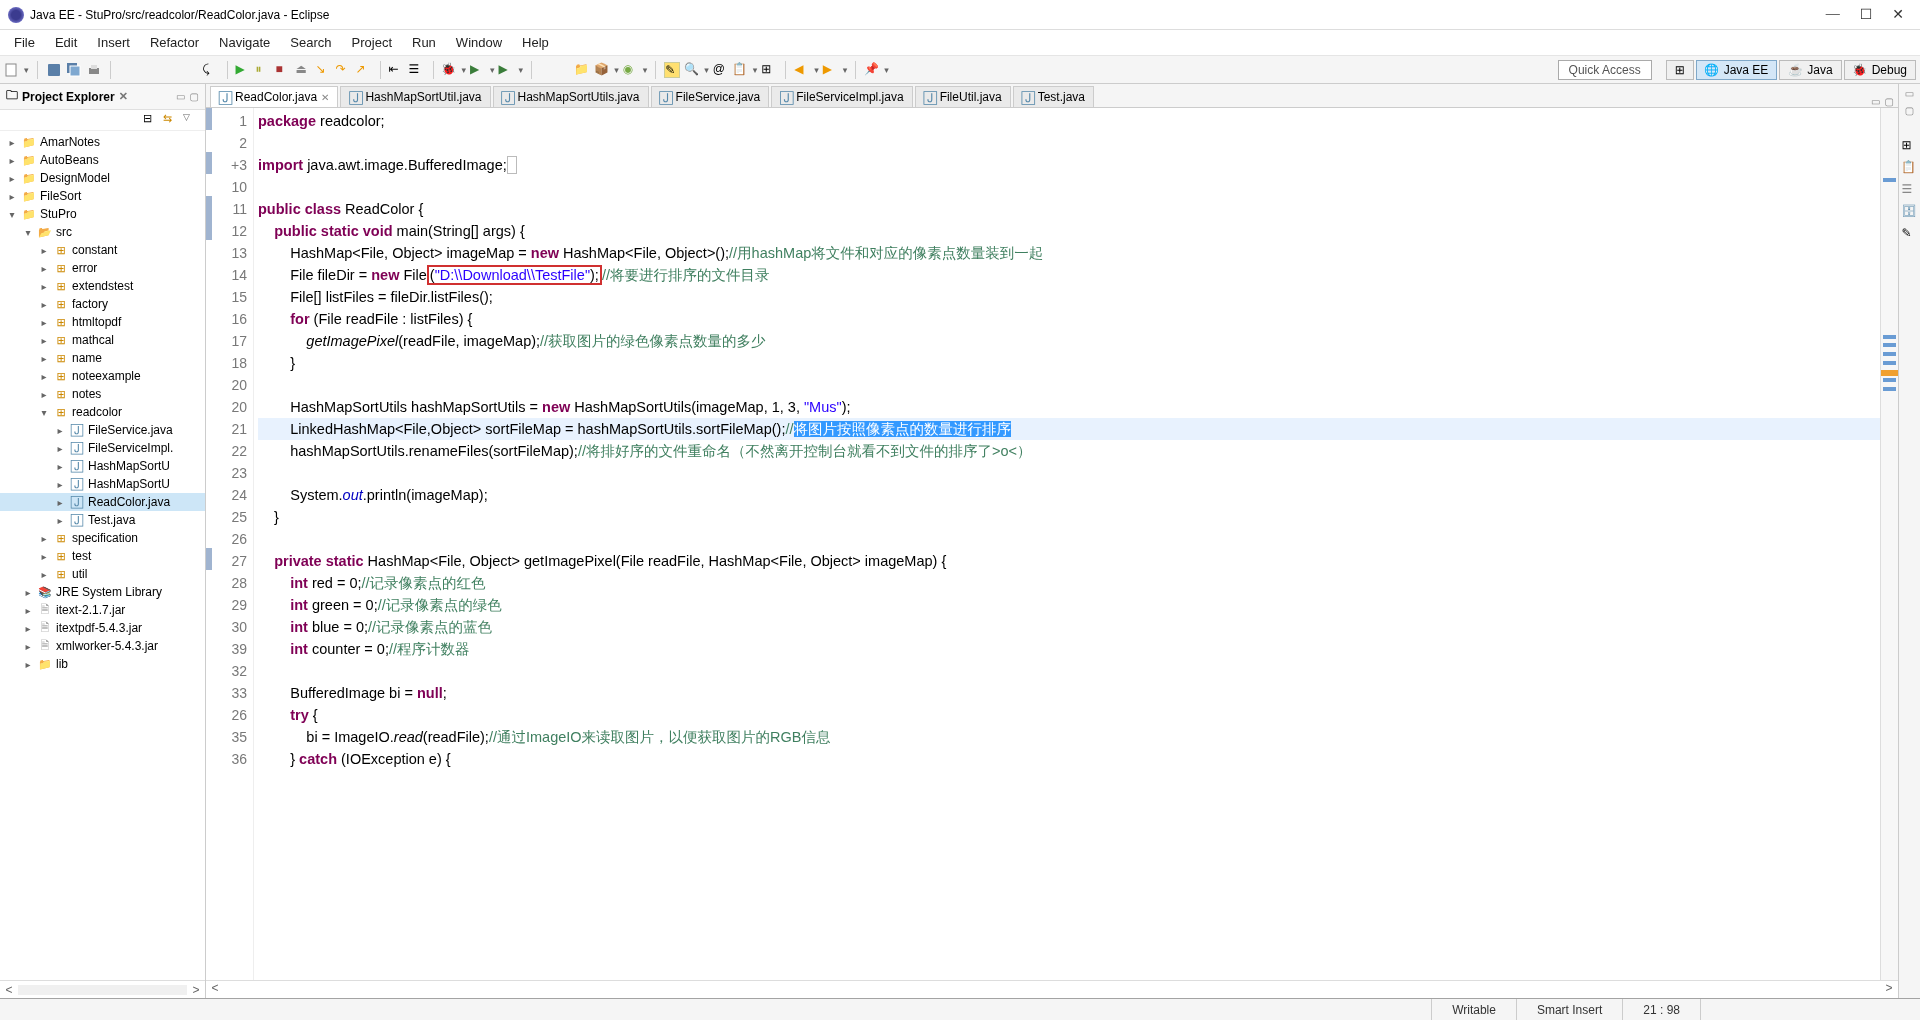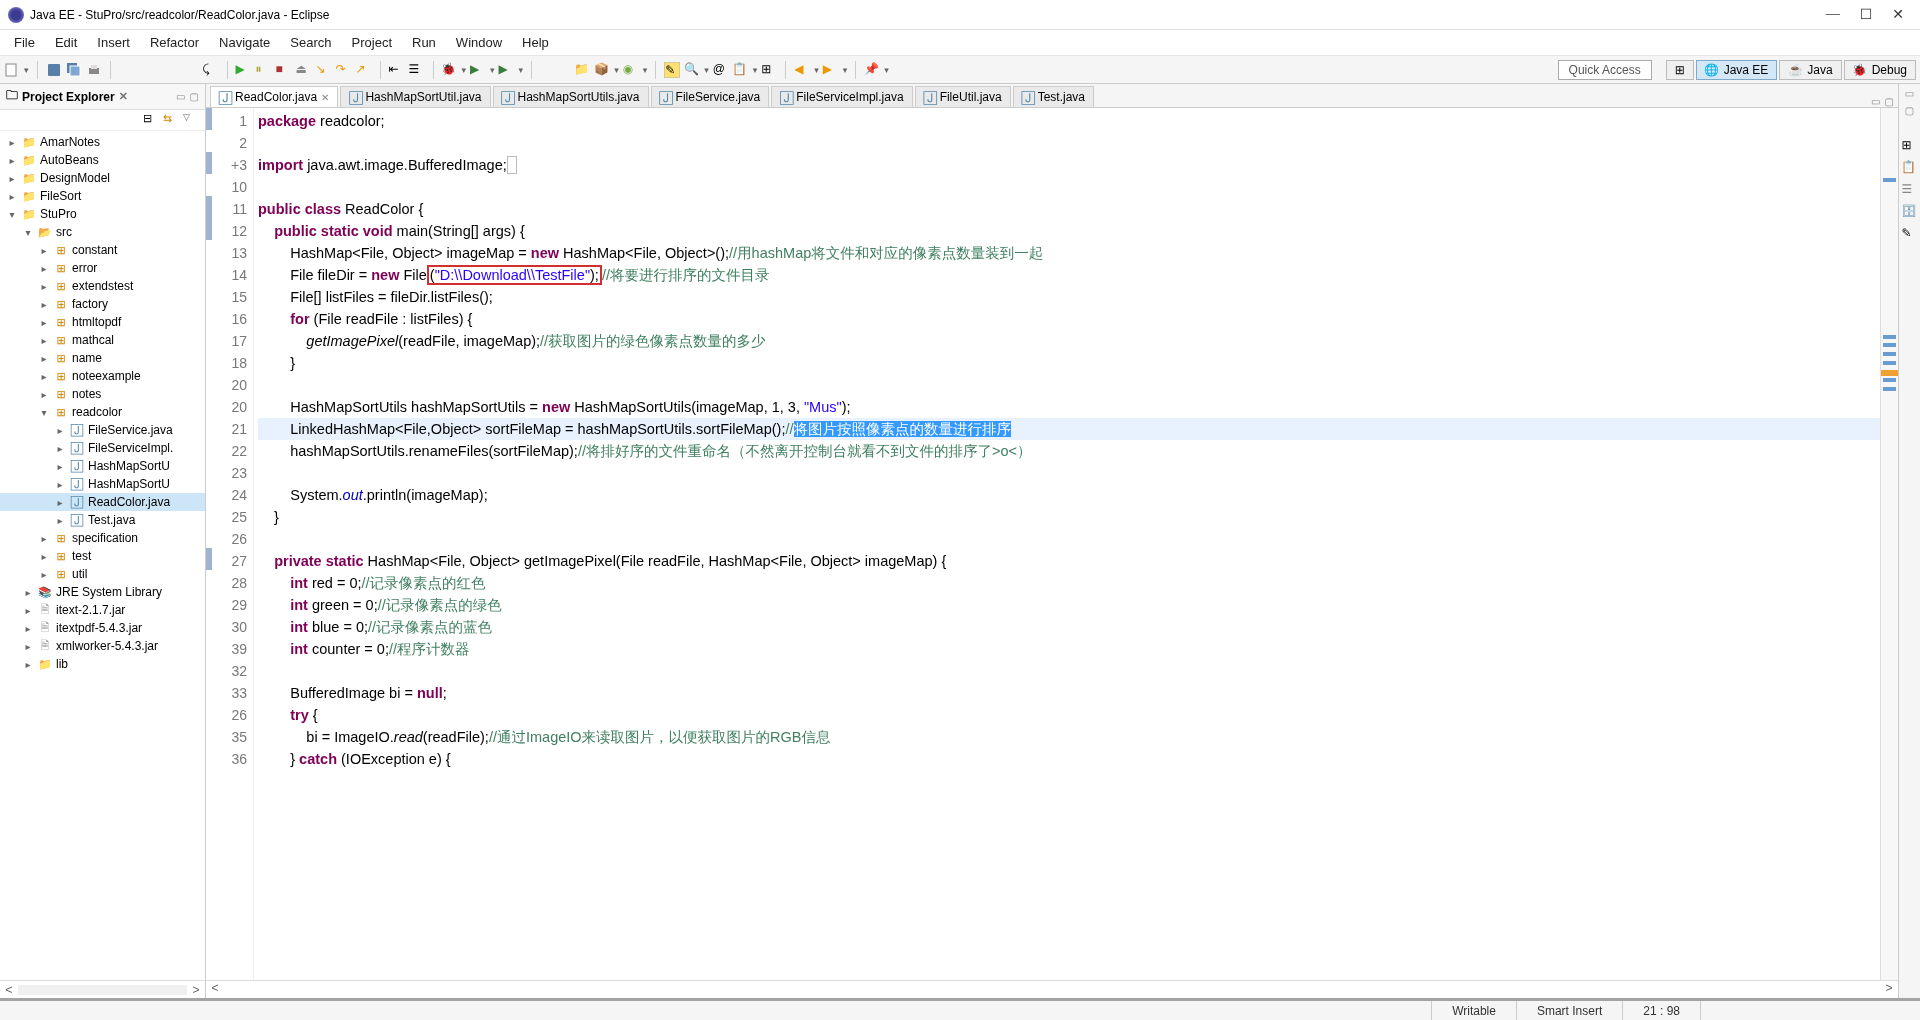--- a/index.html
+++ b/index.html
@@ -51,21 +51,21 @@
 .kw { color: #7f0055; font-weight: bold; }
 .str { color: #2a00ff; }
 .cmt { color: #3f7f5f; }
 .fld { color: #0000c0; font-style: italic; }
 .mth { font-style: italic; }
 .redbox { border: 2px solid #d03030; padding: 0 1px; }
 .sel { background: #3399ff; color: #fff; }
 .overview { width: 18px; background: #f7f7f7; border-left: 1px solid #ddd; position:relative;}
 .ov-mark { position:absolute; left:2px; right:2px; height:4px; background:#6a9cd4;}
 .right-icons { width: 22px; background: #f5f5f5; border-left: 1px solid #ccc; display:flex; flex-direction:column; align-items:center; padding-top:4px; gap:6px;}
-.statusbar { height: 22px; background: #f5f5f5; border-top: 3px solid #a3a3a3; display: flex; align-items: center; font-size: 12px; color: #333; }
+.statusbar { height: 22px; background: #f5f5f5; border-top: 1px solid #a3a3a3; display: flex; align-items: center; font-size: 12px; color: #333; }
 .status-cell { padding: 0 20px; border-left: 1px solid #ccc; height: 100%; display:flex; align-items:center;}
 .status-spacer { flex: 1; }
 .watermark { position:absolute; right:8px; bottom:24px; font-size:11px; color:#d8d8d8; pointer-events:none;}
 .svg-ico { width:16px; height:16px; }
 </style>
 </head>
 <body>
 
 <div class="titlebar">
   <span class="title-icon"></span>

